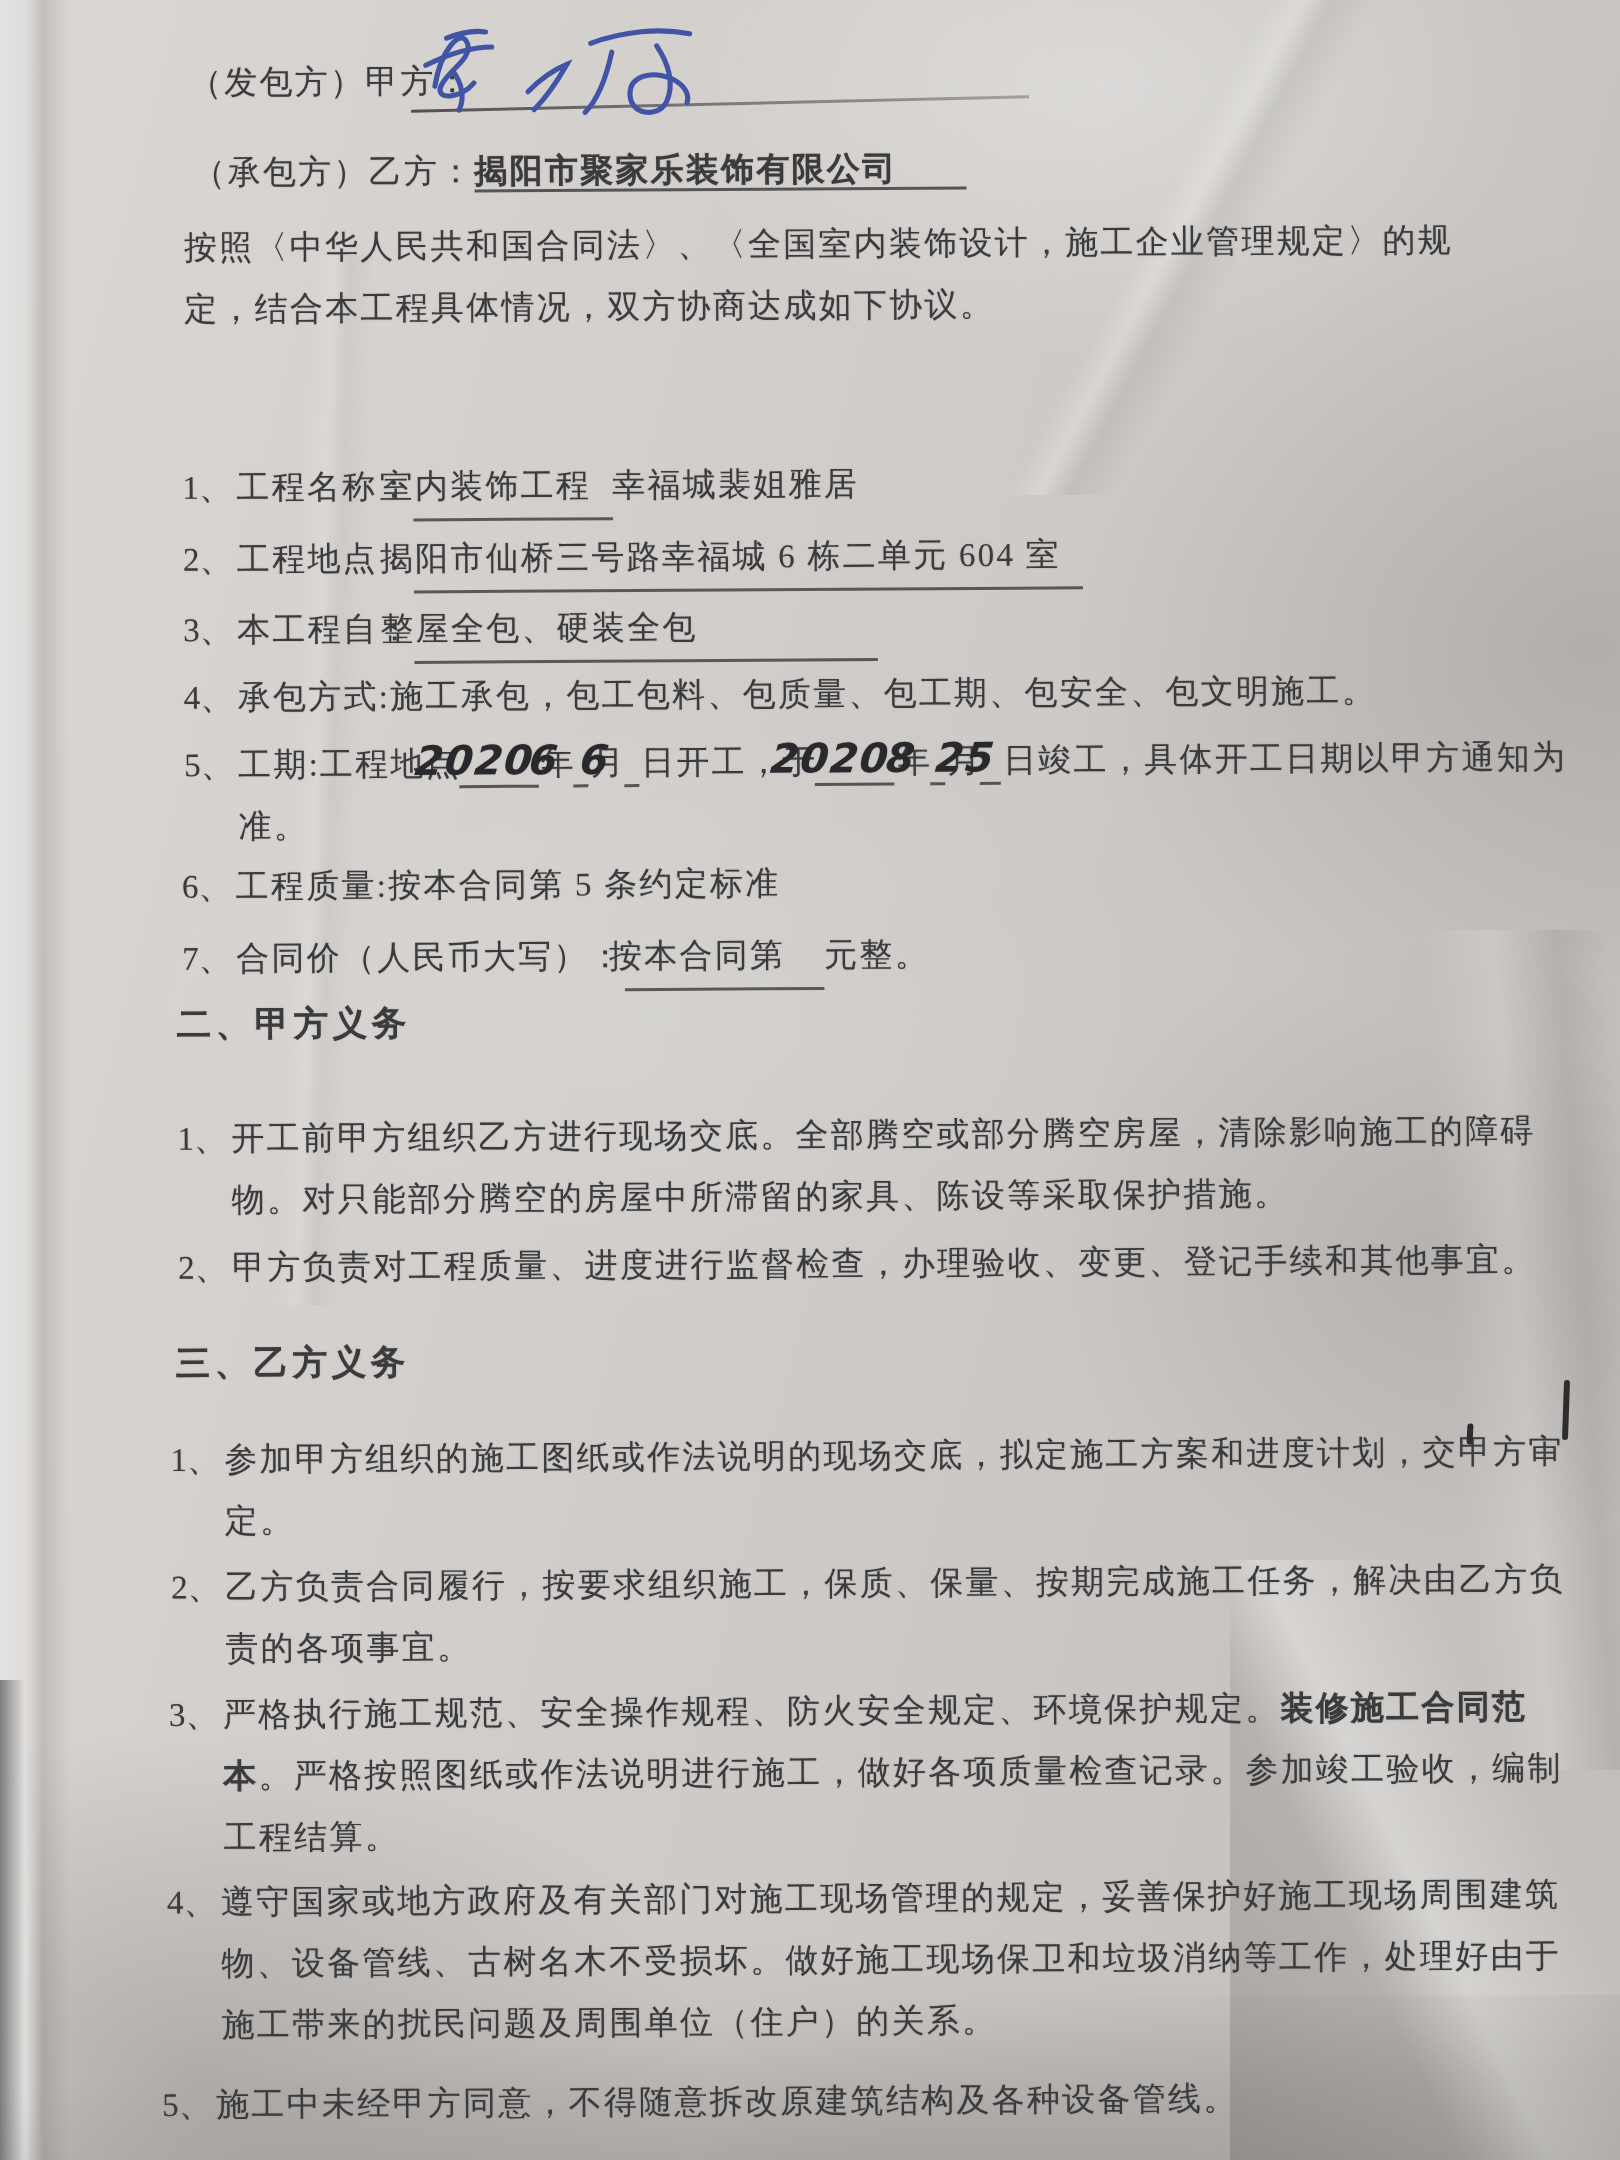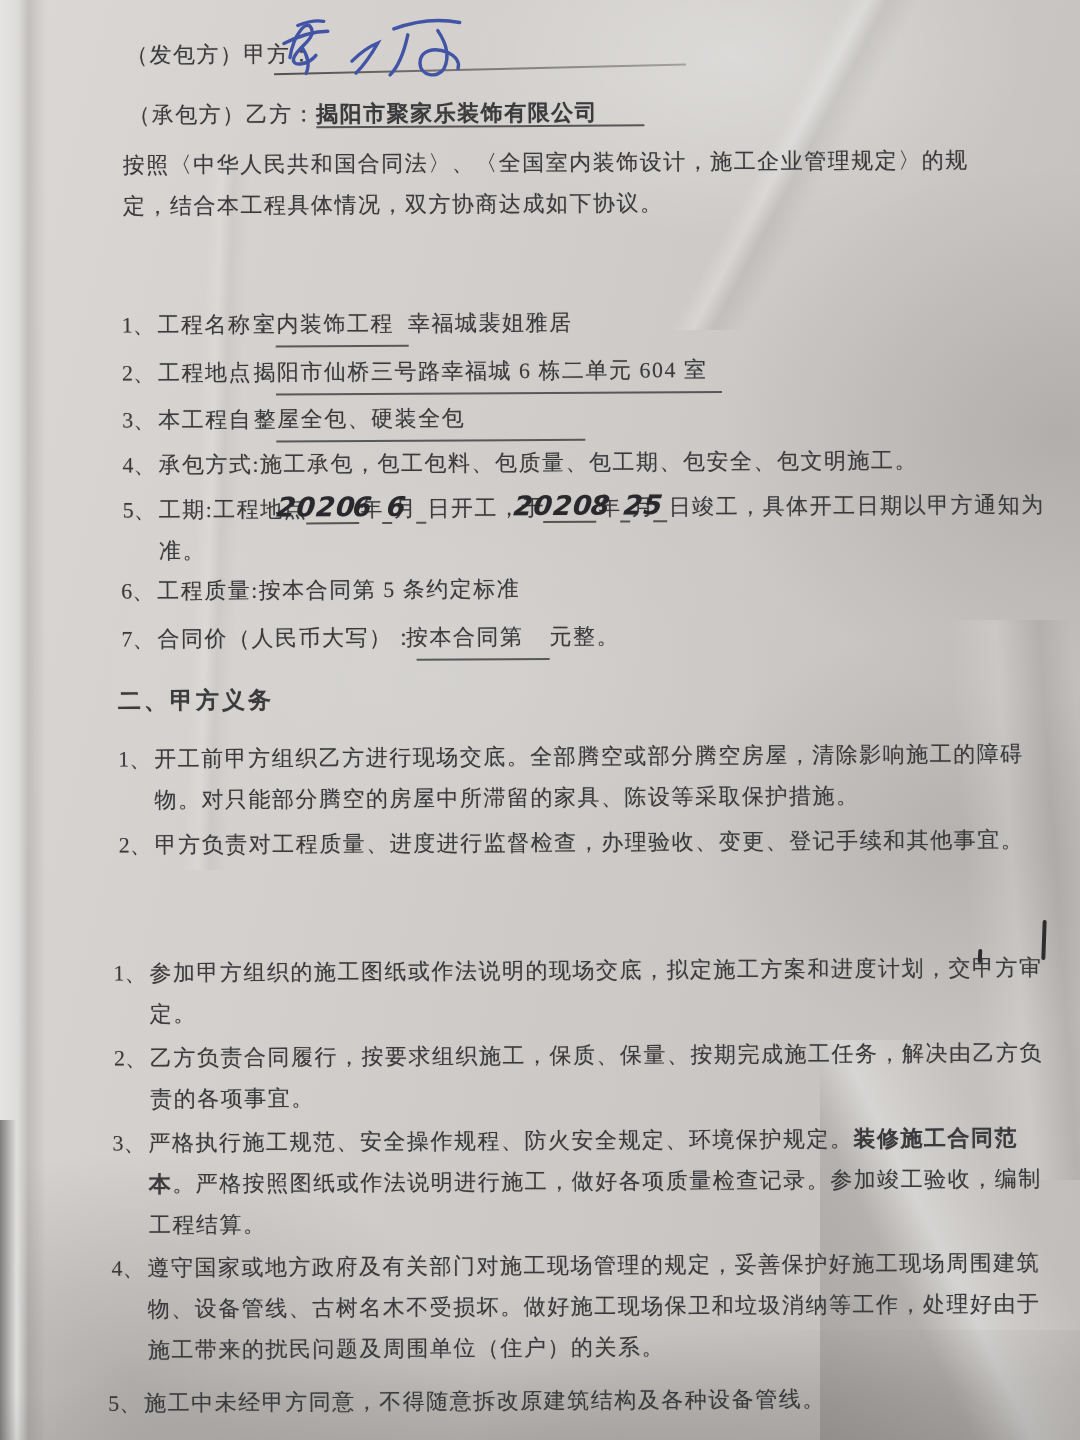--- a/index.html
+++ b/index.html
@@ -135,30 +135,31 @@
   </div>
 
   <div class="t item" style="left:122px;top:568px;width:900px;">
     <span class="no">6、</span><span>工程质量:按本合同第 5 条约定标准</span>
   </div>
 
   <div class="t item" style="left:122px;top:616px;width:900px;">
     <span class="no">7、</span><span>合同价（人民币大写）：</span><span class="fill" style="padding:0 26px 1px 26px;">按本合同第</span><span>元整。</span>
   </div>
 
-  <div class="t heading" style="left:118px;top:678px;">二、甲方义务</div>
+  <div class="t heading" style="left:118px;top:660px;">二、甲方义务</div>
 
   <div class="t item" style="left:118px;top:736px;width:896px;">
     <span class="no">1、</span><span>开工前甲方组织乙方进行现场交底。全部腾空或部分腾空房屋，清除影响施工的障碍物。对只能部分腾空的房屋中所滞留的家具、陈设等采取保护措施。</span>
   </div>
 
   <div class="t item" style="left:118px;top:822px;width:920px;">
     <span class="no">2、</span><span>甲方负责对工程质量、进度进行监督检查，办理验收、变更、登记手续和其他事宜。</span>
   </div>
 
+  <div class="t heading" style="left:116px;top:886px;">三、乙方义务</div>
 
   <div class="t item" style="left:112px;top:950px;width:900px;">
     <span class="no">1、</span><span>参加甲方组织的施工图纸或作法说明的现场交底，拟定施工方案和进度计划，交甲方审定。</span>
   </div>
 
   <div class="t item" style="left:112px;top:1035px;width:900px;">
     <span class="no">2、</span><span>乙方负责合同履行，按要求组织施工，保质、保量、按期完成施工任务，解决由乙方负责的各项事宜。</span>
   </div>
 
   <div class="t item" style="left:110px;top:1120px;width:908px;">

